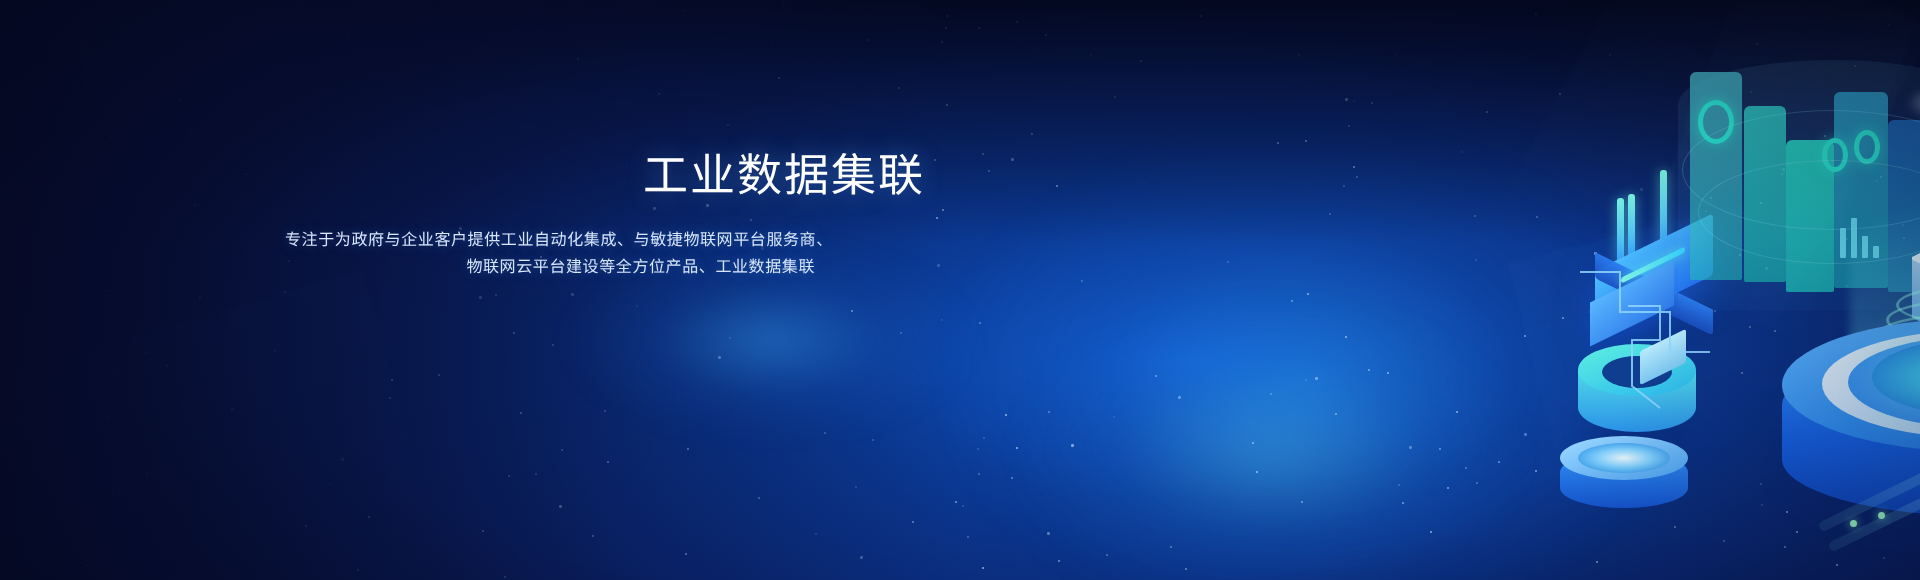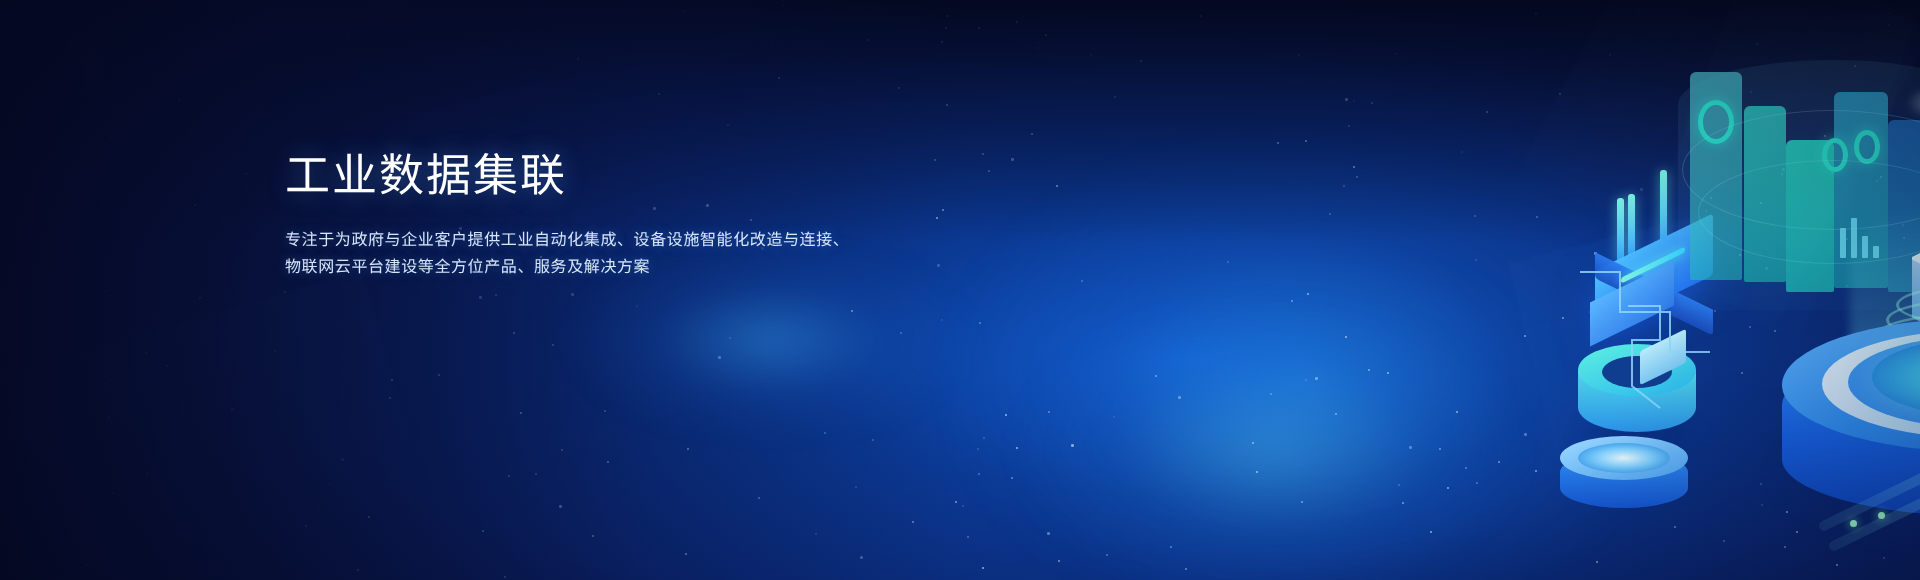--- a/index.html
+++ b/index.html
@@ -85,21 +85,21 @@
   }
   .subcopy{
     margin-top:22px;
     color:#d7e6fb;
     font-size:16px;
     line-height:27px;
     letter-spacing:.6px;
     max-width:530px;
     text-shadow:0 0 12px rgba(60,130,220,.45);
   }
-  .sub-line{display:block;white-space:nowrap;}
+  .sub-line{display:block;white-space:nowrap;text-align:right;}
 
   
   .illus{position:absolute;left:760px;top:0;width:1160px;height:580px;}
   .iso{position:absolute;}
 
   
   .router-body{
     left:835px;top:242px;width:118px;height:62px;
     background:linear-gradient(160deg,#4fc3ff,#1f6bf0);
     transform:skewY(-26deg);
@@ -585,18 +585,18 @@
   </div>
 
   <div class="bg-vignette"></div>
   <div class="glow-text"></div>
 
   <div class="copy">
     <div class="headline">
       <span class="sub-line">工业数据集联</span>
     </div>
     <div class="subcopy">
-      <span class="sub-line">专注于为政府与企业客户提供工业自动化集成、设备设施智能化改造与连接、</span>
-      <span class="sub-line">物联网云平台建设等全方位产品、服务及解决方案</span>
+      <span class="sub-line">专注于为政府与企业客户提供工业自动化集成、与敏捷物联网平台服务商、</span>
+      <span class="sub-line">物联网云平台建设等全方位产品、工业数据集联</span>
     </div>
   </div>
 
 </div>
 
 </body></html>

